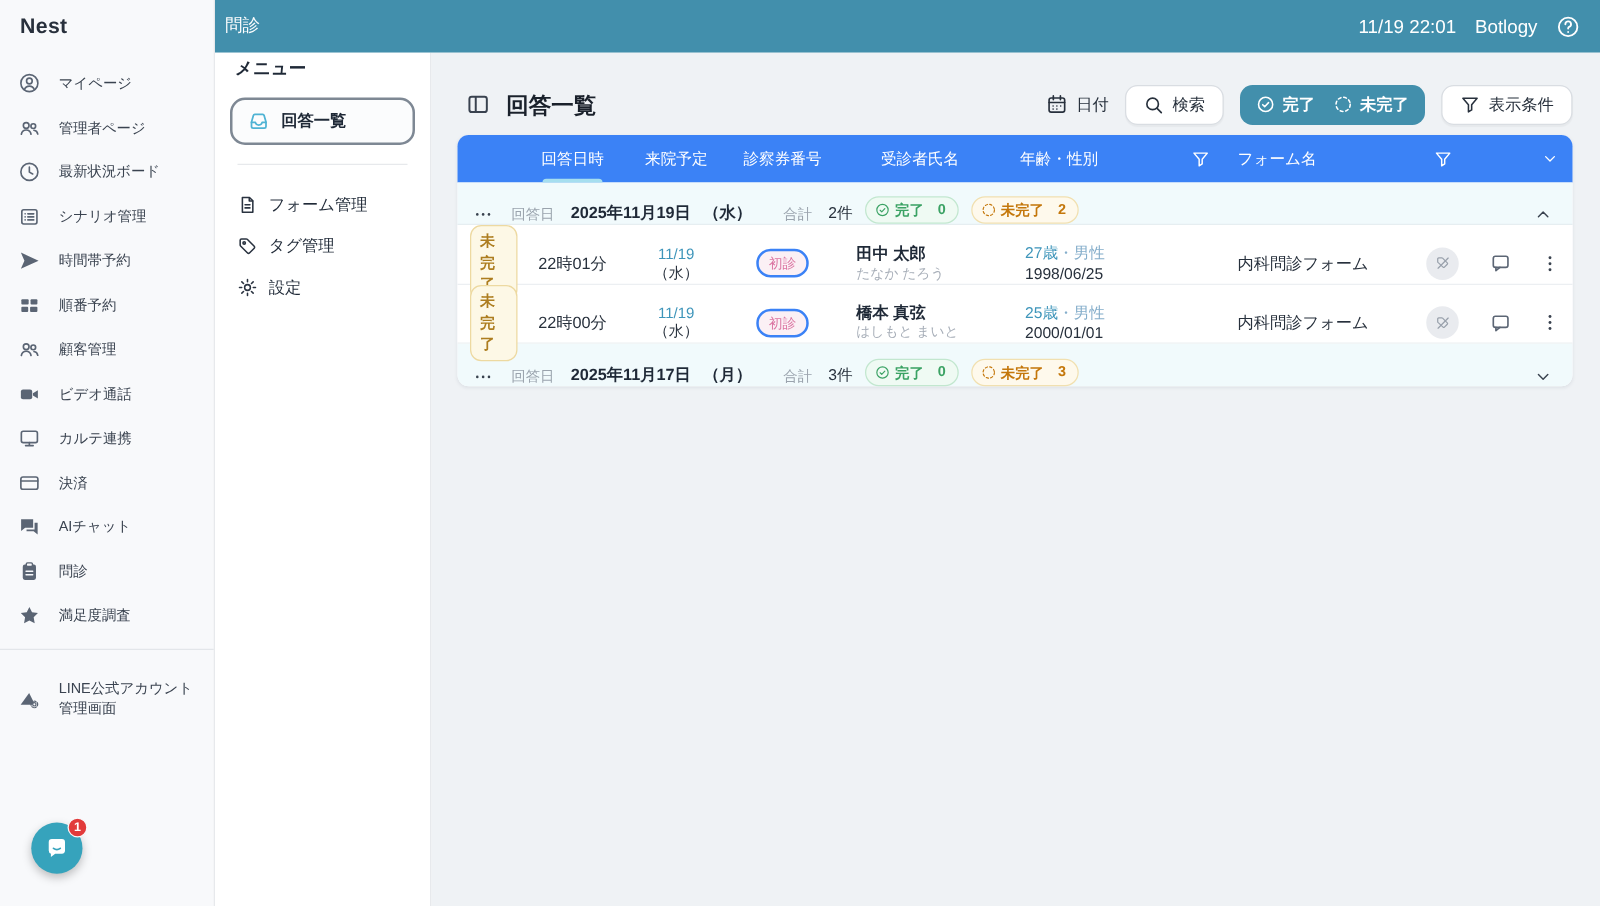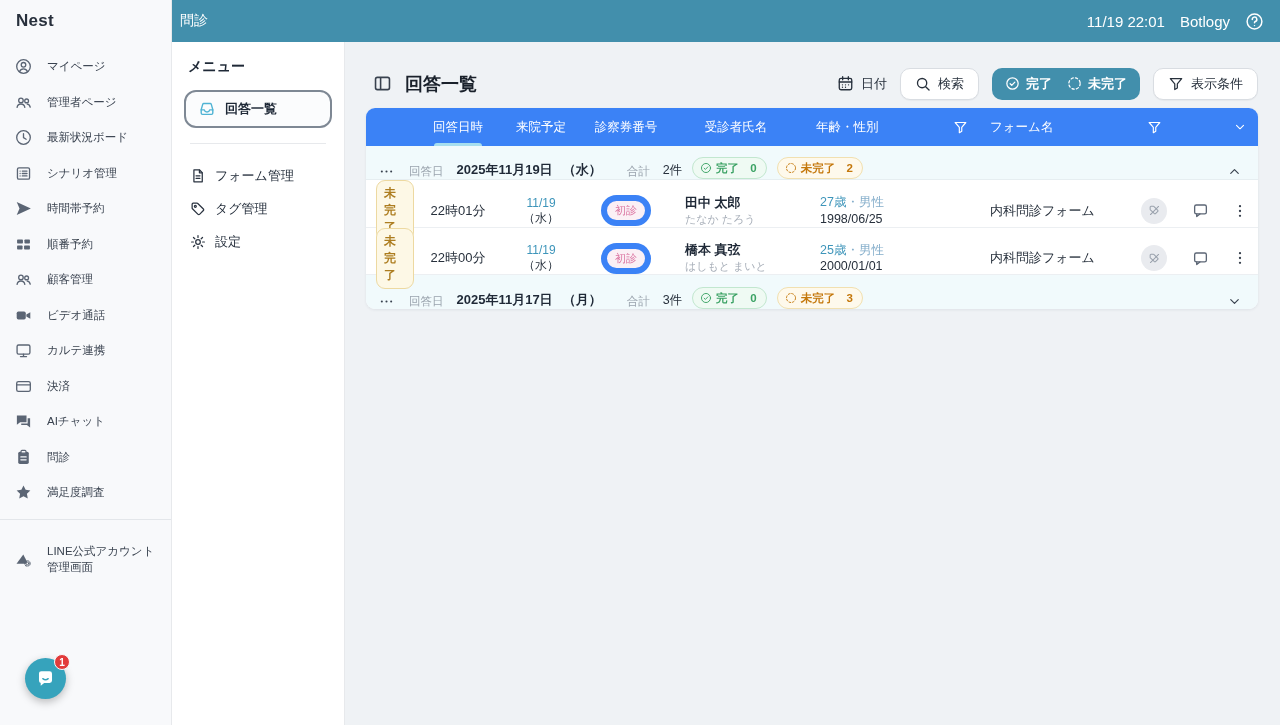--- a/index.html
+++ b/index.html
@@ -28,21 +28,21 @@
 
   .chat-fab { position:absolute; left:25px; top:658px; width:41px; height:41px; border-radius:50%;
     background:#36A3BC; display:flex; align-items:center; justify-content:center;
     box-shadow:0 3px 8px rgba(0,0,0,.25); }
   .chat-badge { position:absolute; top:-4px; right:-4px; width:16px; height:16px; border-radius:50%;
     background:#E23B3B; color:#fff; font-size:10px; font-weight:bold; display:flex;
     align-items:center; justify-content:center; border:1.5px solid #F8F9FB; }
 
   
   .menu-panel { position:absolute; left:172px; top:42px; width:173px; bottom:0; background:#fff;
-    border-right:1px solid #E7E9EC; padding:16px 12px; z-index:2; }
+    border-right:1px solid #E7E9EC; padding:4px 12px; z-index:2; }
   .menu-title { font-weight:bold; font-size:14px; color:#1F2937; margin:0 0 14px 4px; }
   .menu-selected { display:flex; align-items:center; gap:9px; border:2px solid #7E8894;
     border-radius:12px; padding:8px 12px; font-weight:bold; font-size:13px; color:#1F2937;
     background:#FBFCFD; }
   .menu-selected svg { color:#4FB3D4; }
   .menu-divider { border-top:1px solid #E7E9EC; margin:15px 6px; }
   .menu-item { display:flex; align-items:center; gap:9px; padding:7.5px 6px; font-size:13px; color:#1F2937; }
   .menu-item svg { color:#2A3340; }
 
   
@@ -84,21 +84,21 @@
   .grp-chevron { margin-left:auto; color:#39424F; }
 
   .row { height:47.5px; border-bottom:1px solid #ECEFF2; background:#fff; font-size:13px; }
   .cell-c { text-align:center; }
   .status-pending { display:inline-block; background:#FDF8E6; border:1px solid #EDD9A1; color:#AD7D20;
     border-radius:9px; padding:4px 7px; font-size:12px; font-weight:bold; margin-left:10px; }
   .t-time { text-align:center; color:#27303C; }
   .visit { text-align:center; line-height:1.25; }
   .visit .vd { color:#3E95BA; font-size:12px; }
   .visit .vw { color:#27303C; font-size:12px; }
-  .pill-first { display:inline-block; background:#FBF0F5; border:6px solid #3b82f6; color:#DB74A1;
+  .pill-first { display:inline-block; background:#FBF0F5; border:2px solid #3b82f6; color:#DB74A1;
     border-radius:999px; padding:2px 8px; font-size:11px; }
   .pname { padding-left:13px; line-height:1.3; }
   .pname .nm { font-weight:bold; color:#1F2937; }
   .pname .kana { color:#A7AEB8; font-size:11px; }
   .agecell { padding-left:20px; line-height:1.3; font-size:12.5px; }
   .agecell .age { color:#3E95BA; }
   .agecell .gen { color:#85AECB; }
   .agecell .bd { color:#27303C; }
   .formcell { padding-left:10px; color:#27303C; }
   .tag-circle { width:26px; height:26px; border-radius:50%; background:#E9EBEF; color:#99A1AC;

